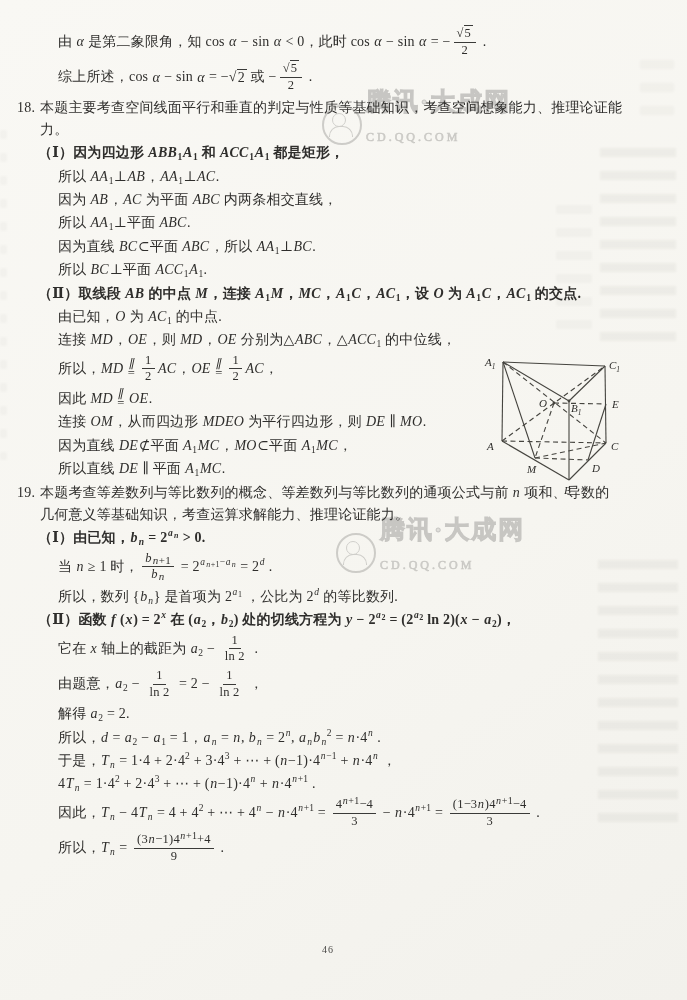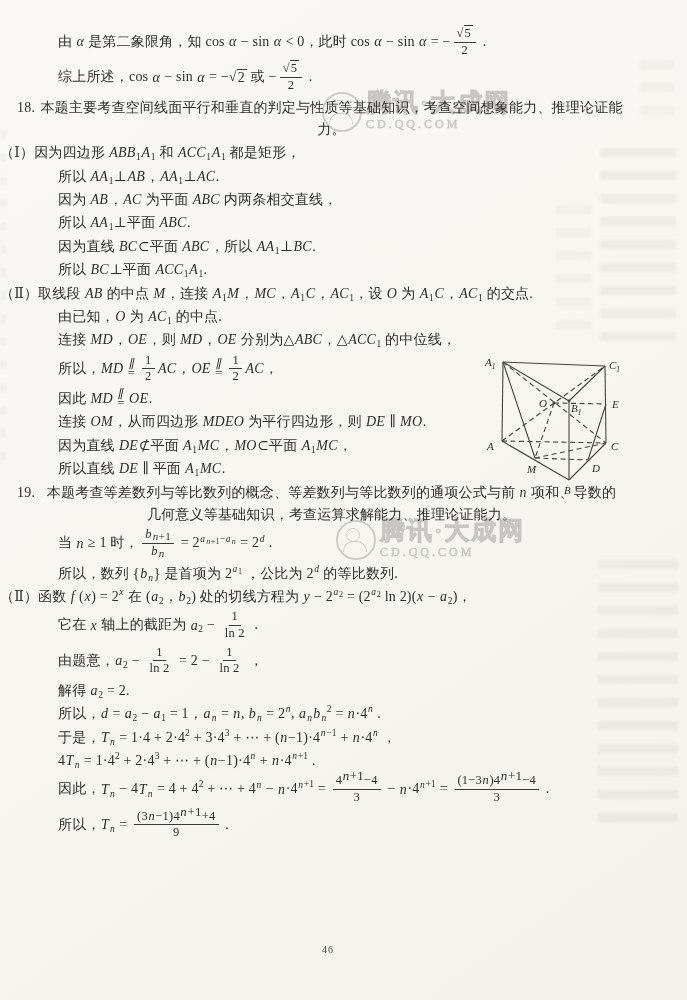--- a/index.html
+++ b/index.html
@@ -6,51 +6,51 @@
   body{
     width:687px;height:1000px;overflow:hidden;position:relative;
     background:linear-gradient(145deg,#f9f8f4 0%,#f6f5f0 60%,#f2f1ec 100%);
     font-family:"Liberation Serif","DejaVu Serif",serif;
     color:#2f2e2c;
   }
   #doc{position:relative;width:687px;height:1000px;}
   #text-col{position:absolute;left:0;top:0;width:647px;padding:26px 24px 0 0;box-sizing:border-box;}
   .ln{position:relative;font-size:14px;line-height:1.6;margin-bottom:1px;letter-spacing:.2px;}
   .ln.a{padding-left:58px;}
-  .ln.num{padding-left:40px;text-align:center;}
-  .ln.lab{}
+  .ln.num{padding-left:40px;}
+  .ln.lab{padding-left:38px;font-weight:bold;}
   .ln.in{padding-left:58px;}
   .lnum{position:absolute;left:17px;top:0;}
   .ln i{font-style:italic;font-family:"Liberation Serif","DejaVu Serif",serif;padding:0 .5px;}
   .ln sub{font-size:9.5px;line-height:0;vertical-align:-3px;}
   .ln sup{font-size:9.5px;line-height:0;vertical-align:6px;}
   .ln sup sub{font-size:8px;vertical-align:-2px;}
   .frac{display:inline-flex;flex-direction:column;align-items:center;vertical-align:middle;
         font-size:12.5px;line-height:1.25;margin:1px 3px;position:relative;top:-1px;}
   .frac .fn{border-bottom:1px solid #3a3a38;padding:0 3px;}
   .frac .fd{padding:0 3px;}
-  .frac sup{vertical-align:4px;font-size:13px;text-align:center;}
+  .frac sup{vertical-align:4px;font-size:10px;text-align:center;}
   .frac sub{vertical-align:-2px;font-size:11px;}
   .sqrt .rad{border-top:1px solid #3a3a38;padding:0 2px 0 1px;}
   .pe{display:inline-flex;flex-direction:column;align-items:center;vertical-align:middle;
       line-height:.75;font-size:.9em;margin:0 4px;position:relative;top:-1px;}
   .pe span{display:block;}
   .pe .pe-par{transform:skewX(-12deg);font-size:.95em;}
   
   #figure{position:absolute;left:483px;top:352px;width:160px;height:150px;}
   #figure svg{width:160px;height:150px;}
   
   .wm{position:absolute;display:flex;align-items:flex-end;pointer-events:none;opacity:.85;}
   .wm-logo{width:36px;height:36px;border:2px solid #c6c5c1;border-radius:50%;position:relative;flex:0 0 auto;margin-top:4px;}
   .wm-logo::before{content:"";position:absolute;left:8px;top:6px;width:12px;height:12px;border:1.5px solid #c9c8c4;border-radius:50%;}
   .wm-logo::after{content:"";position:absolute;left:5px;top:19px;width:22px;height:10px;border:1.5px solid #c9c8c4;border-bottom:none;border-radius:10px 10px 0 0;}
   .wm-textbox{margin-left:4px;}
   .wm-name{font-size:25px;font-weight:bold;letter-spacing:2px;color:#dddcd8;
            -webkit-text-stroke:1px #bfbebb;white-space:nowrap;line-height:1.1;}
-  .wm-url{font-size:12px;letter-spacing:3px;color:#c7c6c2;-webkit-text-stroke:.6px #c2c1bd;margin-top:1px;}
+  .wm-url{font-size:12px;letter-spacing:3px;color:#c7c6c2;-webkit-text-stroke:.6px #c2c1bd;margin-top:14px;}
   
   .bleed{position:absolute;opacity:.5;filter:blur(1.3px);
          background:repeating-linear-gradient(180deg,rgba(118,116,110,.14) 0 9px,rgba(0,0,0,0) 9px 23px);}
   .pageno{position:absolute;left:322px;top:944px;font-size:10px;color:#4a4947;letter-spacing:1px;}
 </style>
 </head>
 <body>
 
 <div id="doc">
 
@@ -109,20 +109,21 @@
           <span class="fd">2</span>
         </span><i>AC</i>，</div>
       <div class="ln in">因此 <i>MD</i><span class="pe">
           <span class="pe-par">∥</span>
           <span>=</span>
         </span><i>OE</i>.</div>
       <div class="ln in">连接 <i>OM</i>，从而四边形 <i>MDEO</i> 为平行四边形，则 <i>DE</i> ∥ <i>MO</i>.</div>
       <div class="ln in">因为直线 <i>DE</i>⊄平面 <i>A</i><sub>1</sub><i>MC</i>，<i>MO</i>⊂平面 <i>A</i><sub>1</sub><i>MC</i>，</div>
       <div class="ln in">所以直线 <i>DE</i> ∥ 平面 <i>A</i><sub>1</sub><i>MC</i>.</div>
       <div class="ln num"><span class="lnum">19.</span>本题考查等差数列与等比数列的概念、等差数列与等比数列的通项公式与前 <i>n</i> 项和、导数的几何意义等基础知识，考查运算求解能力、推理论证能力。</div>
+      <div class="ln lab">（Ⅰ）由已知，<i>b</i><sub><i>n</i></sub> = 2<sup><i>a</i><sub><i>n</i></sub></sup> &gt; 0.</div>
       <div class="ln in">当 <i>n</i> ≥ 1 时，<span class="frac">
           <span class="fn"><i>b</i><sub><i>n</i>+1</sub></span>
           <span class="fd"><i>b</i><sub><i>n</i></sub></span>
         </span> = 2<sup><i>a</i><sub><i>n</i>+1</sub>−<i>a</i><sub><i>n</i></sub></sup> = 2<sup><i>d</i></sup> .</div>
       <div class="ln in">所以，数列 {<i>b</i><sub><i>n</i></sub>} 是首项为 2<sup><i>a</i><sub>1</sub></sup> ，公比为 2<sup><i>d</i></sup>  的等比数列.</div>
       <div class="ln lab">（Ⅱ）函数 <i>f</i> (<i>x</i>) = 2<sup><i>x</i></sup> 在 (<i>a</i><sub>2</sub>，<i>b</i><sub>2</sub>) 处的切线方程为 <i>y</i> − 2<sup><i>a</i><sub>2</sub></sup> = (2<sup><i>a</i><sub>2</sub></sup> ln 2)(<i>x</i> − <i>a</i><sub>2</sub>)，</div>
       <div class="ln in">它在 <i>x</i> 轴上的截距为 <i>a</i><sub>2</sub> − <span class="frac">
           <span class="fn">1</span>
           <span class="fd">ln 2</span>
         </span> .</div>

